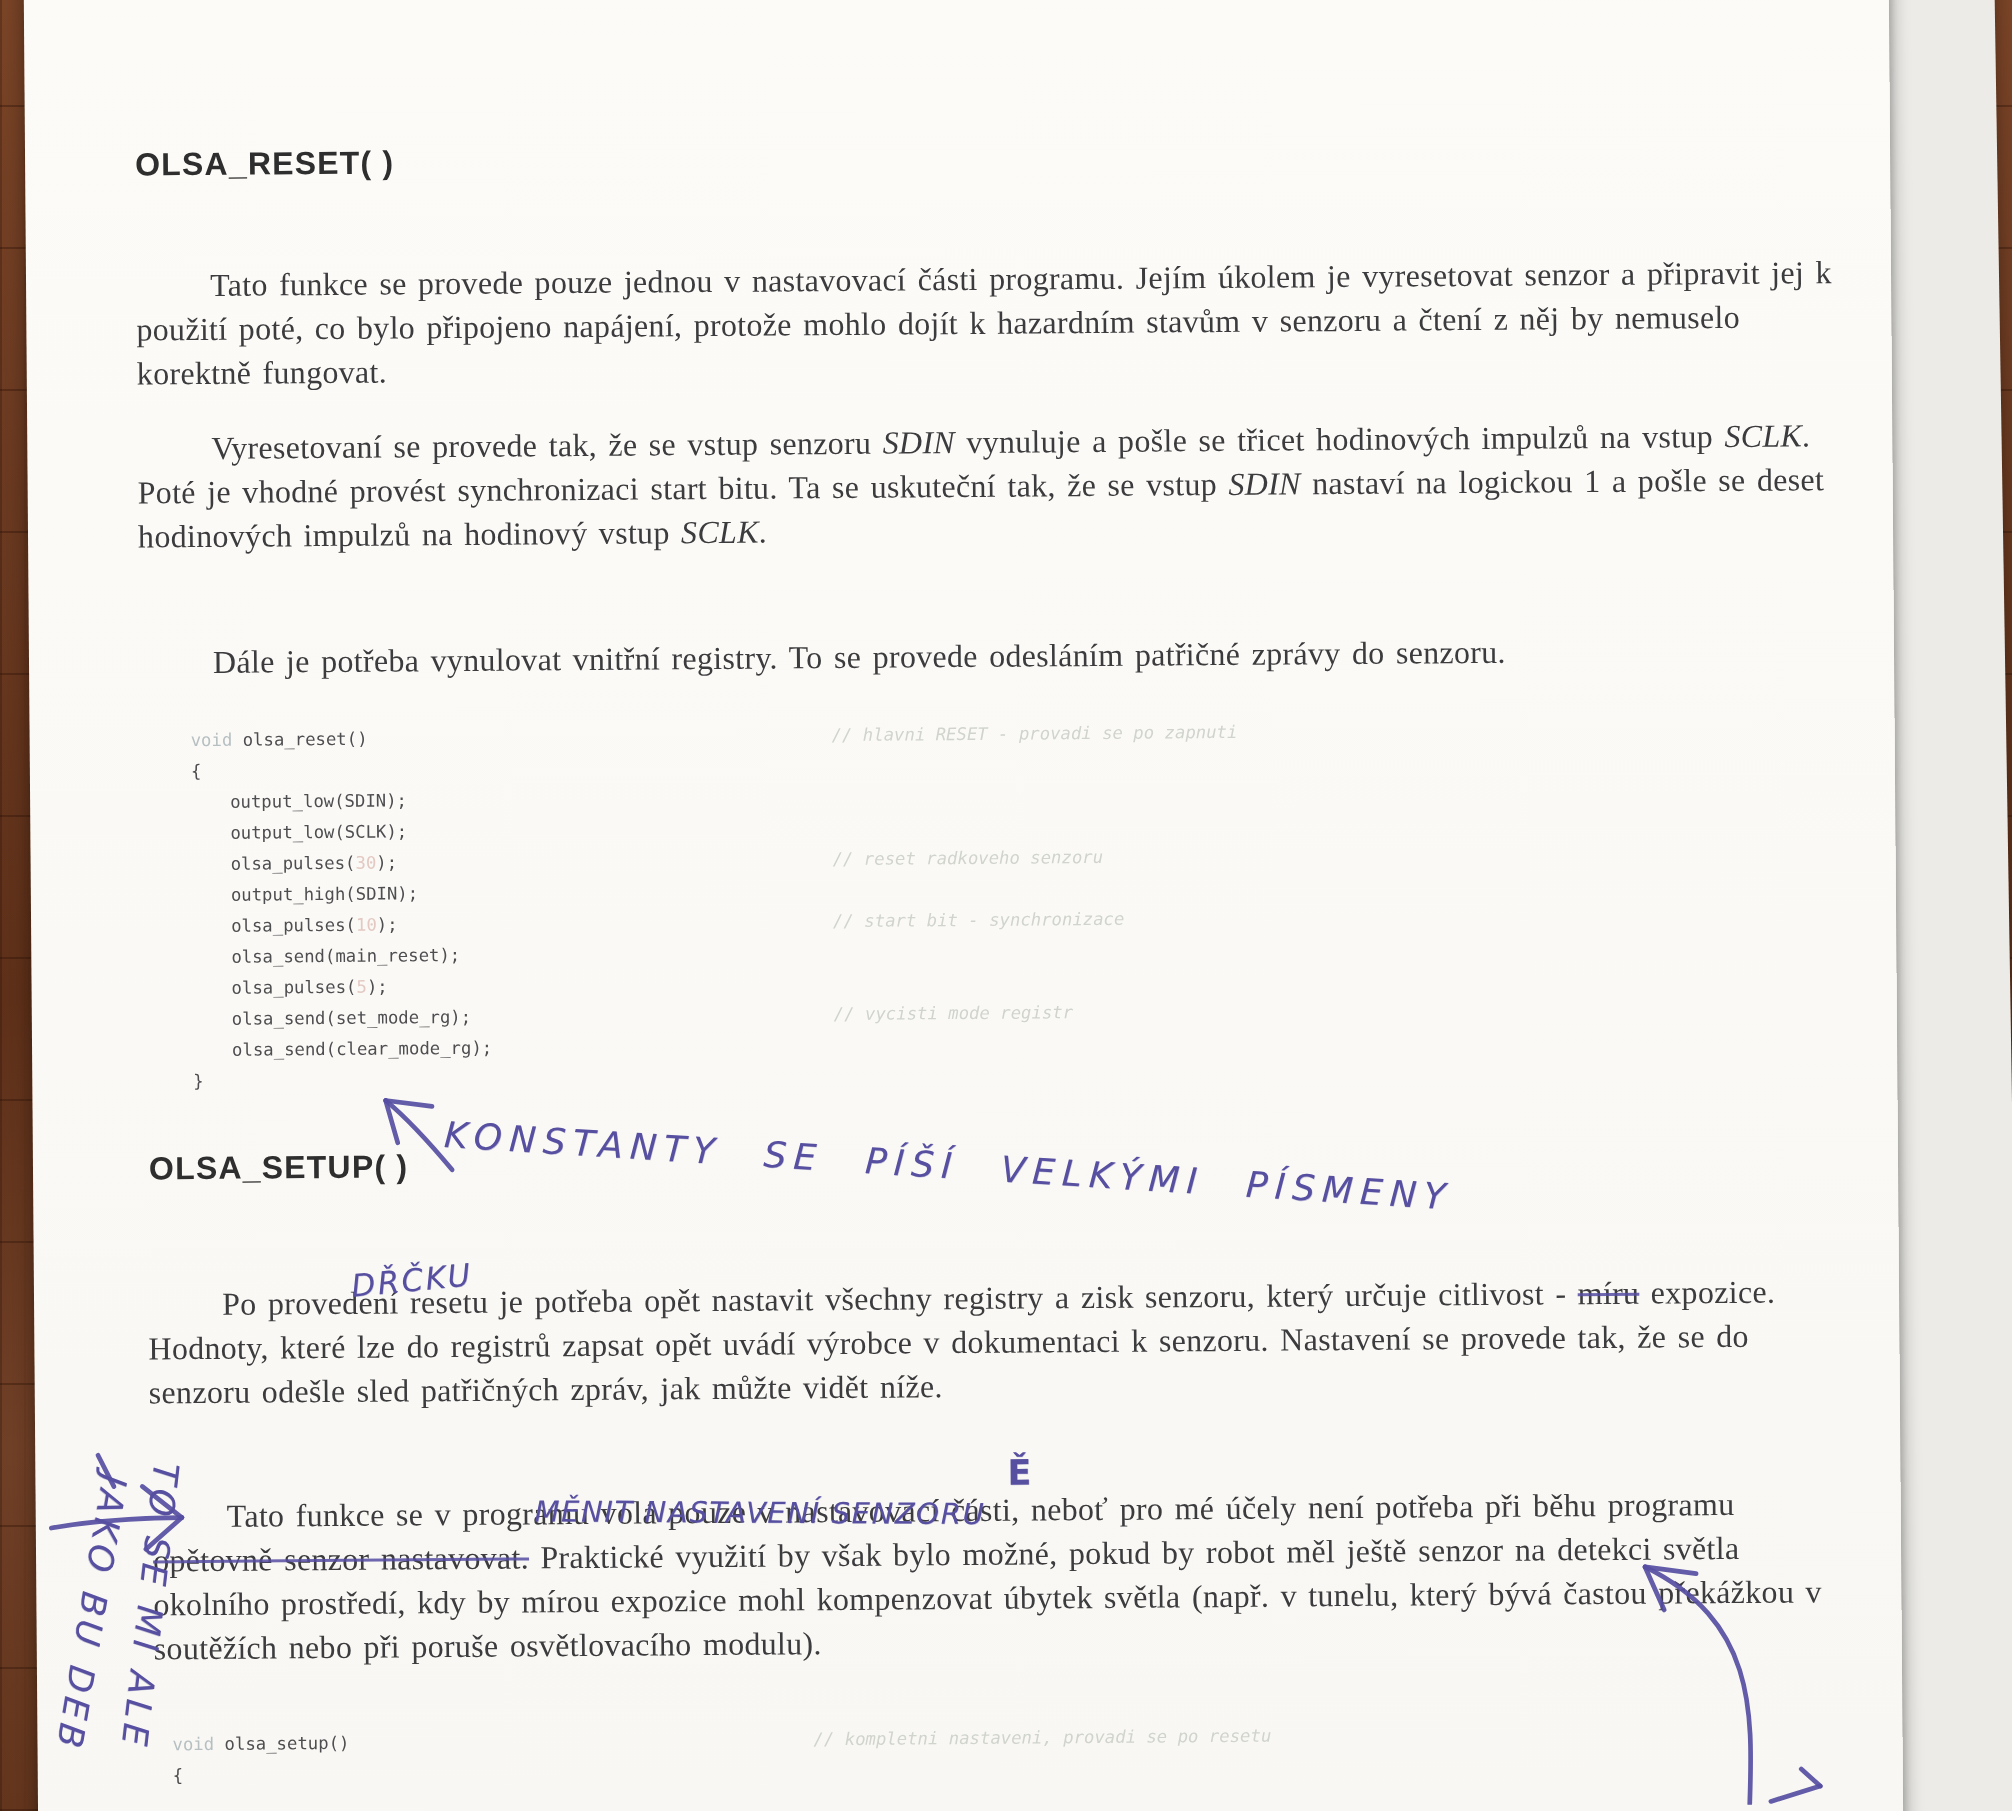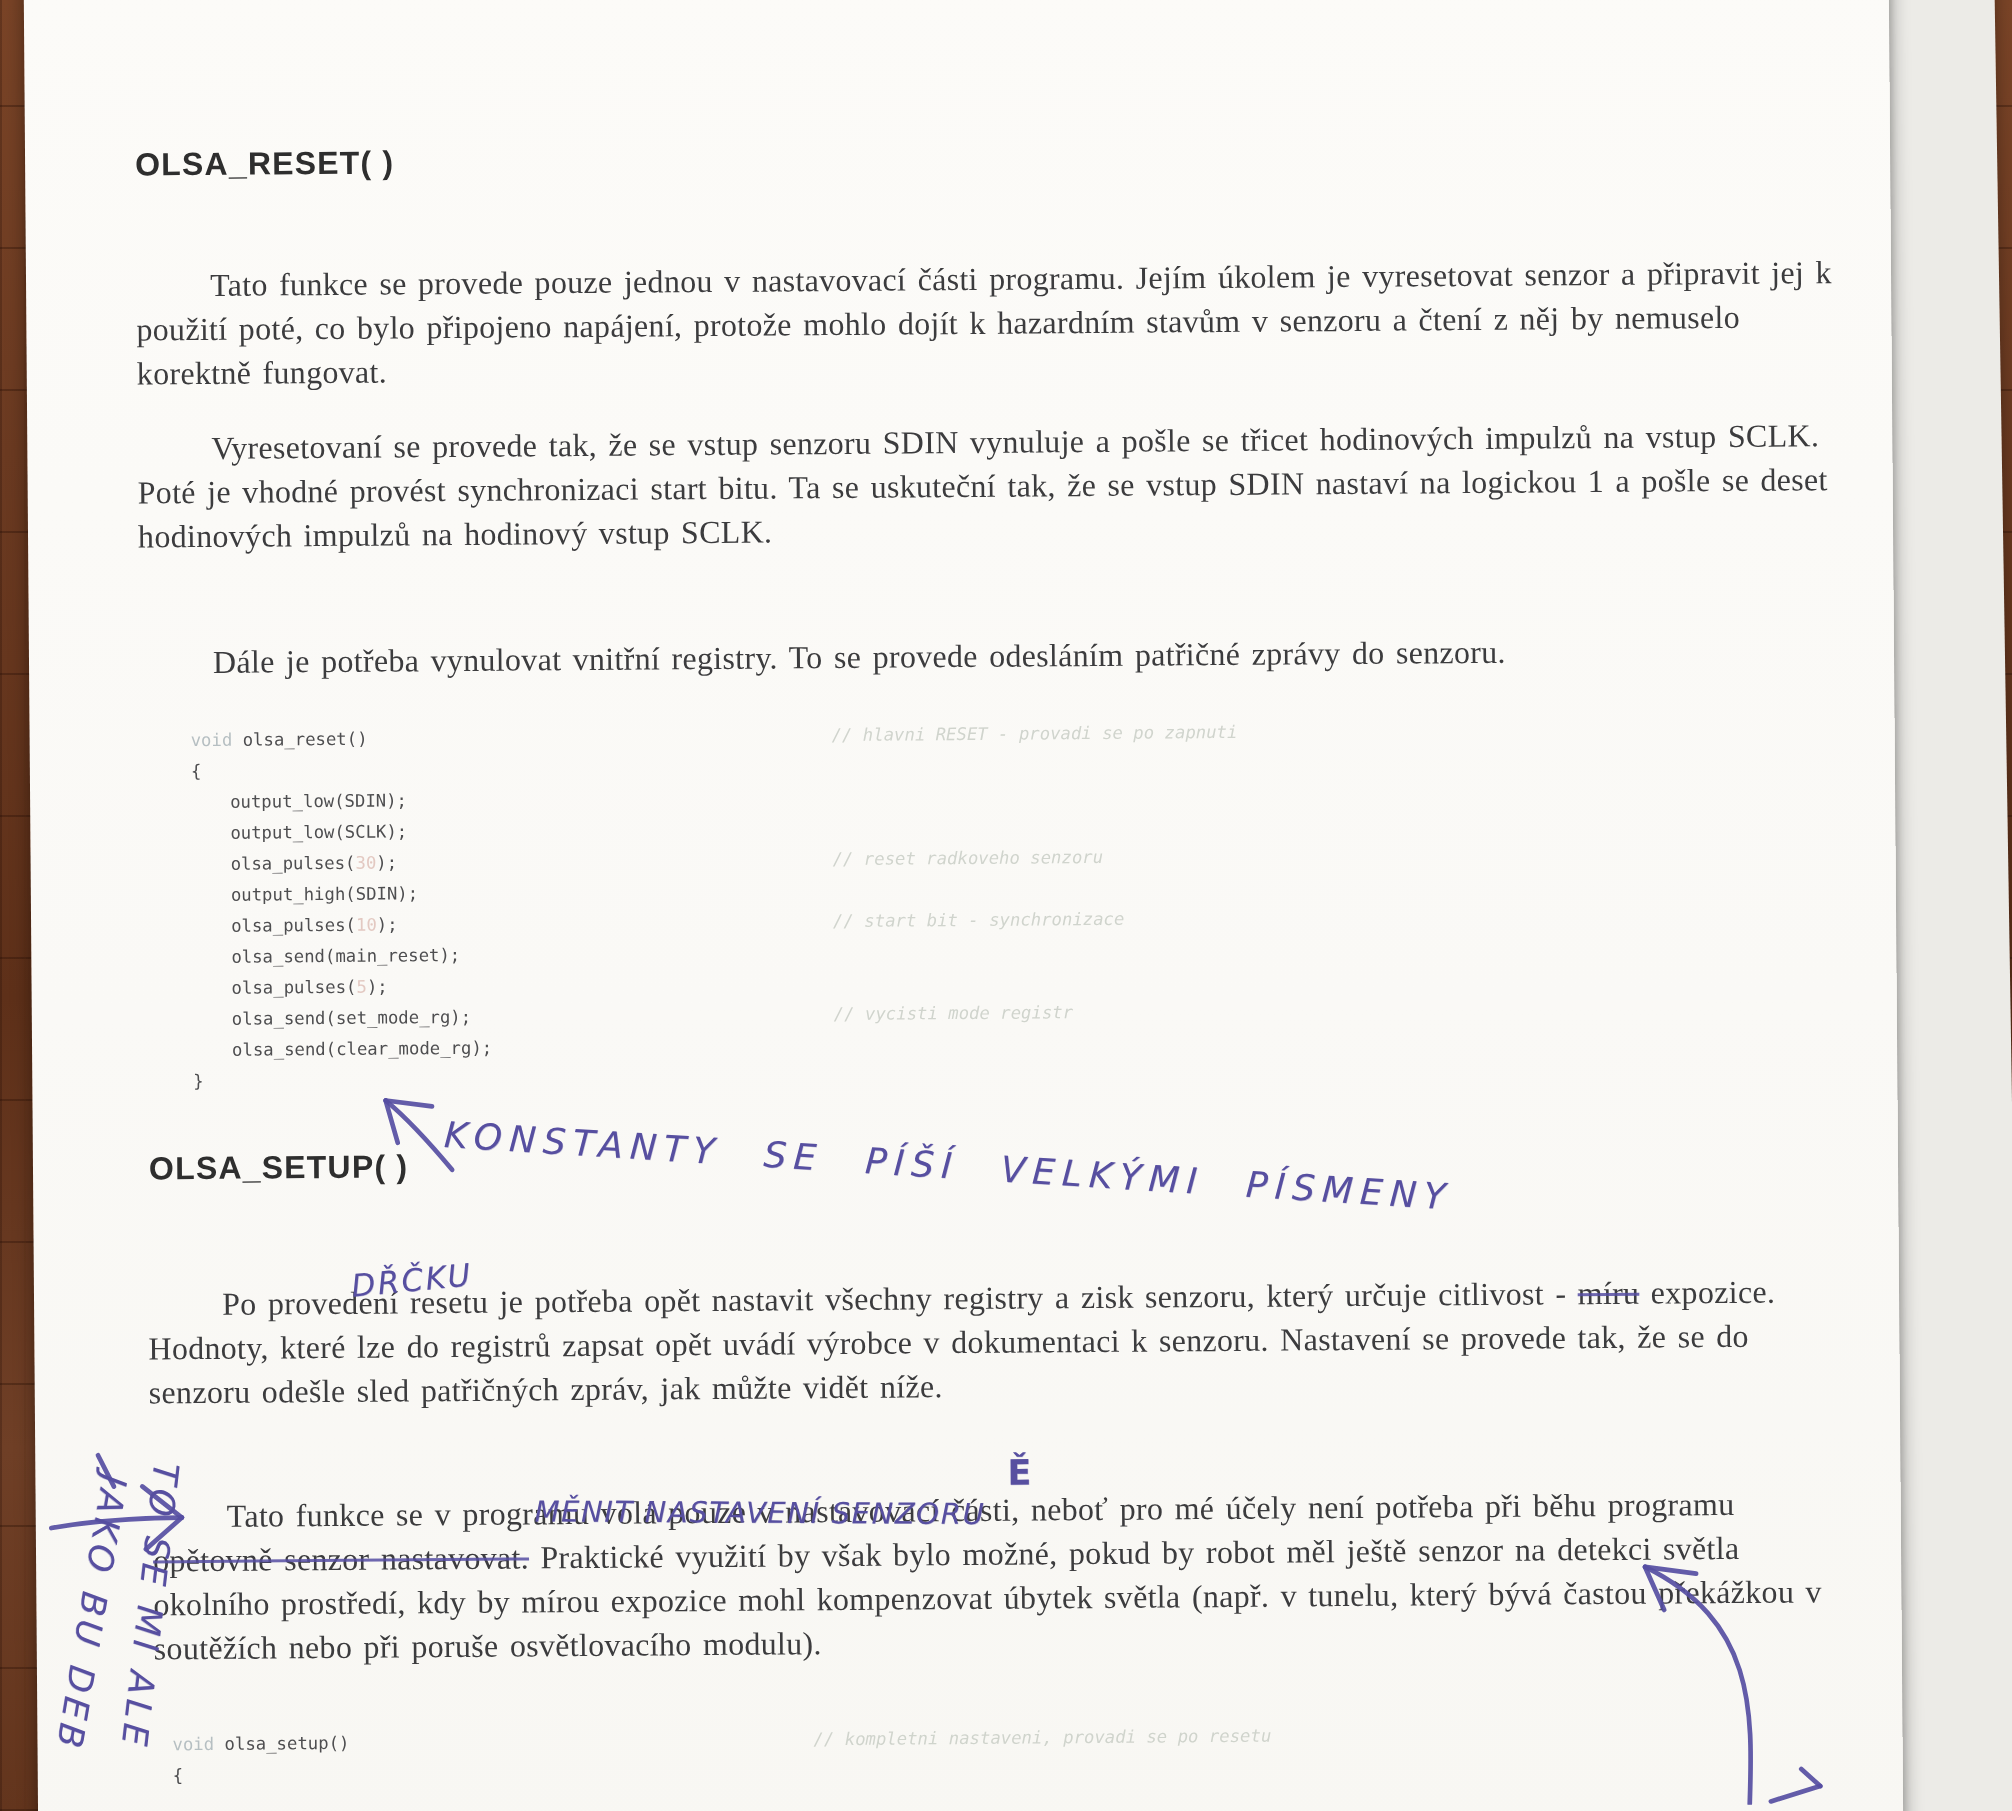--- a/index.html
+++ b/index.html
@@ -35,21 +35,21 @@
   .para{
     position:absolute; width:1702px; font-size:32px; line-height:44px; color:#3c3c3e;
     letter-spacing:0.3px; word-spacing:3.1px; text-indent:74px; text-align:left;
   }
   .p1{left:110px;top:225px;}
   .p2{left:110px;top:388px;}
   .p3{left:110px;top:602px;}
   .p4{left:114px;top:1244px;}
   .p5{left:117px;top:1456px;}
   .seg-normal{}
-  .seg-italic{text-align:center;}
+  .seg-italic{font-style:italic;text-align:center;}
   .seg-struck{
     text-decoration:line-through; text-decoration-color:rgba(86,78,162,.85);
     text-decoration-thickness:3.1px;
   }
 
   .code{
     position:absolute; font-family:"DejaVu Sans Mono","Liberation Mono",monospace;
     font-size:17.3px; line-height:31px; color:#4e4e50; white-space:pre;
   }
   .code1{left:161px;top:719px;}

